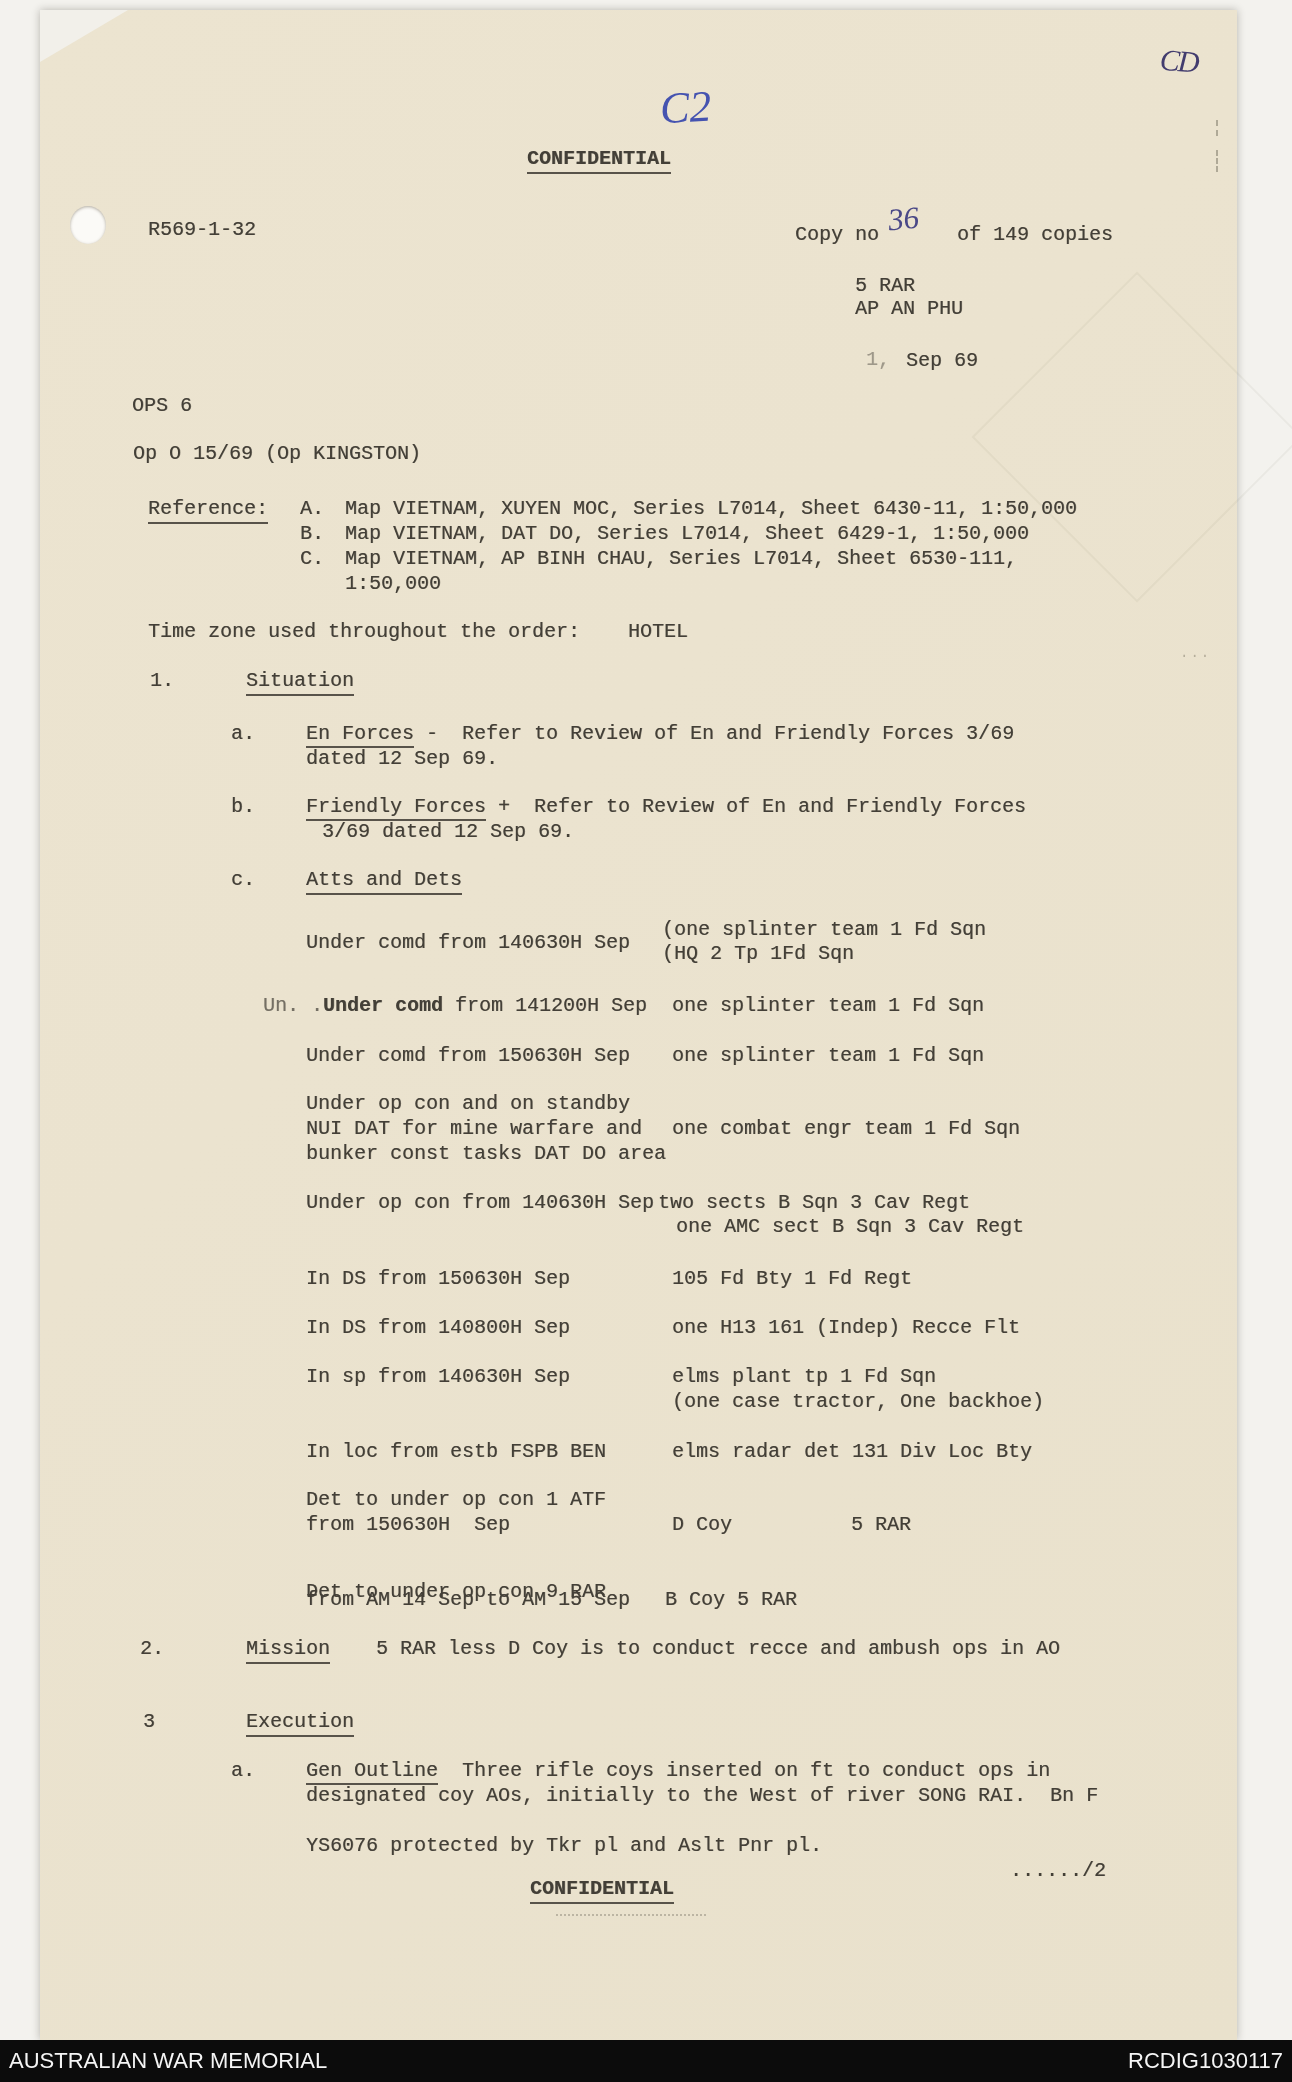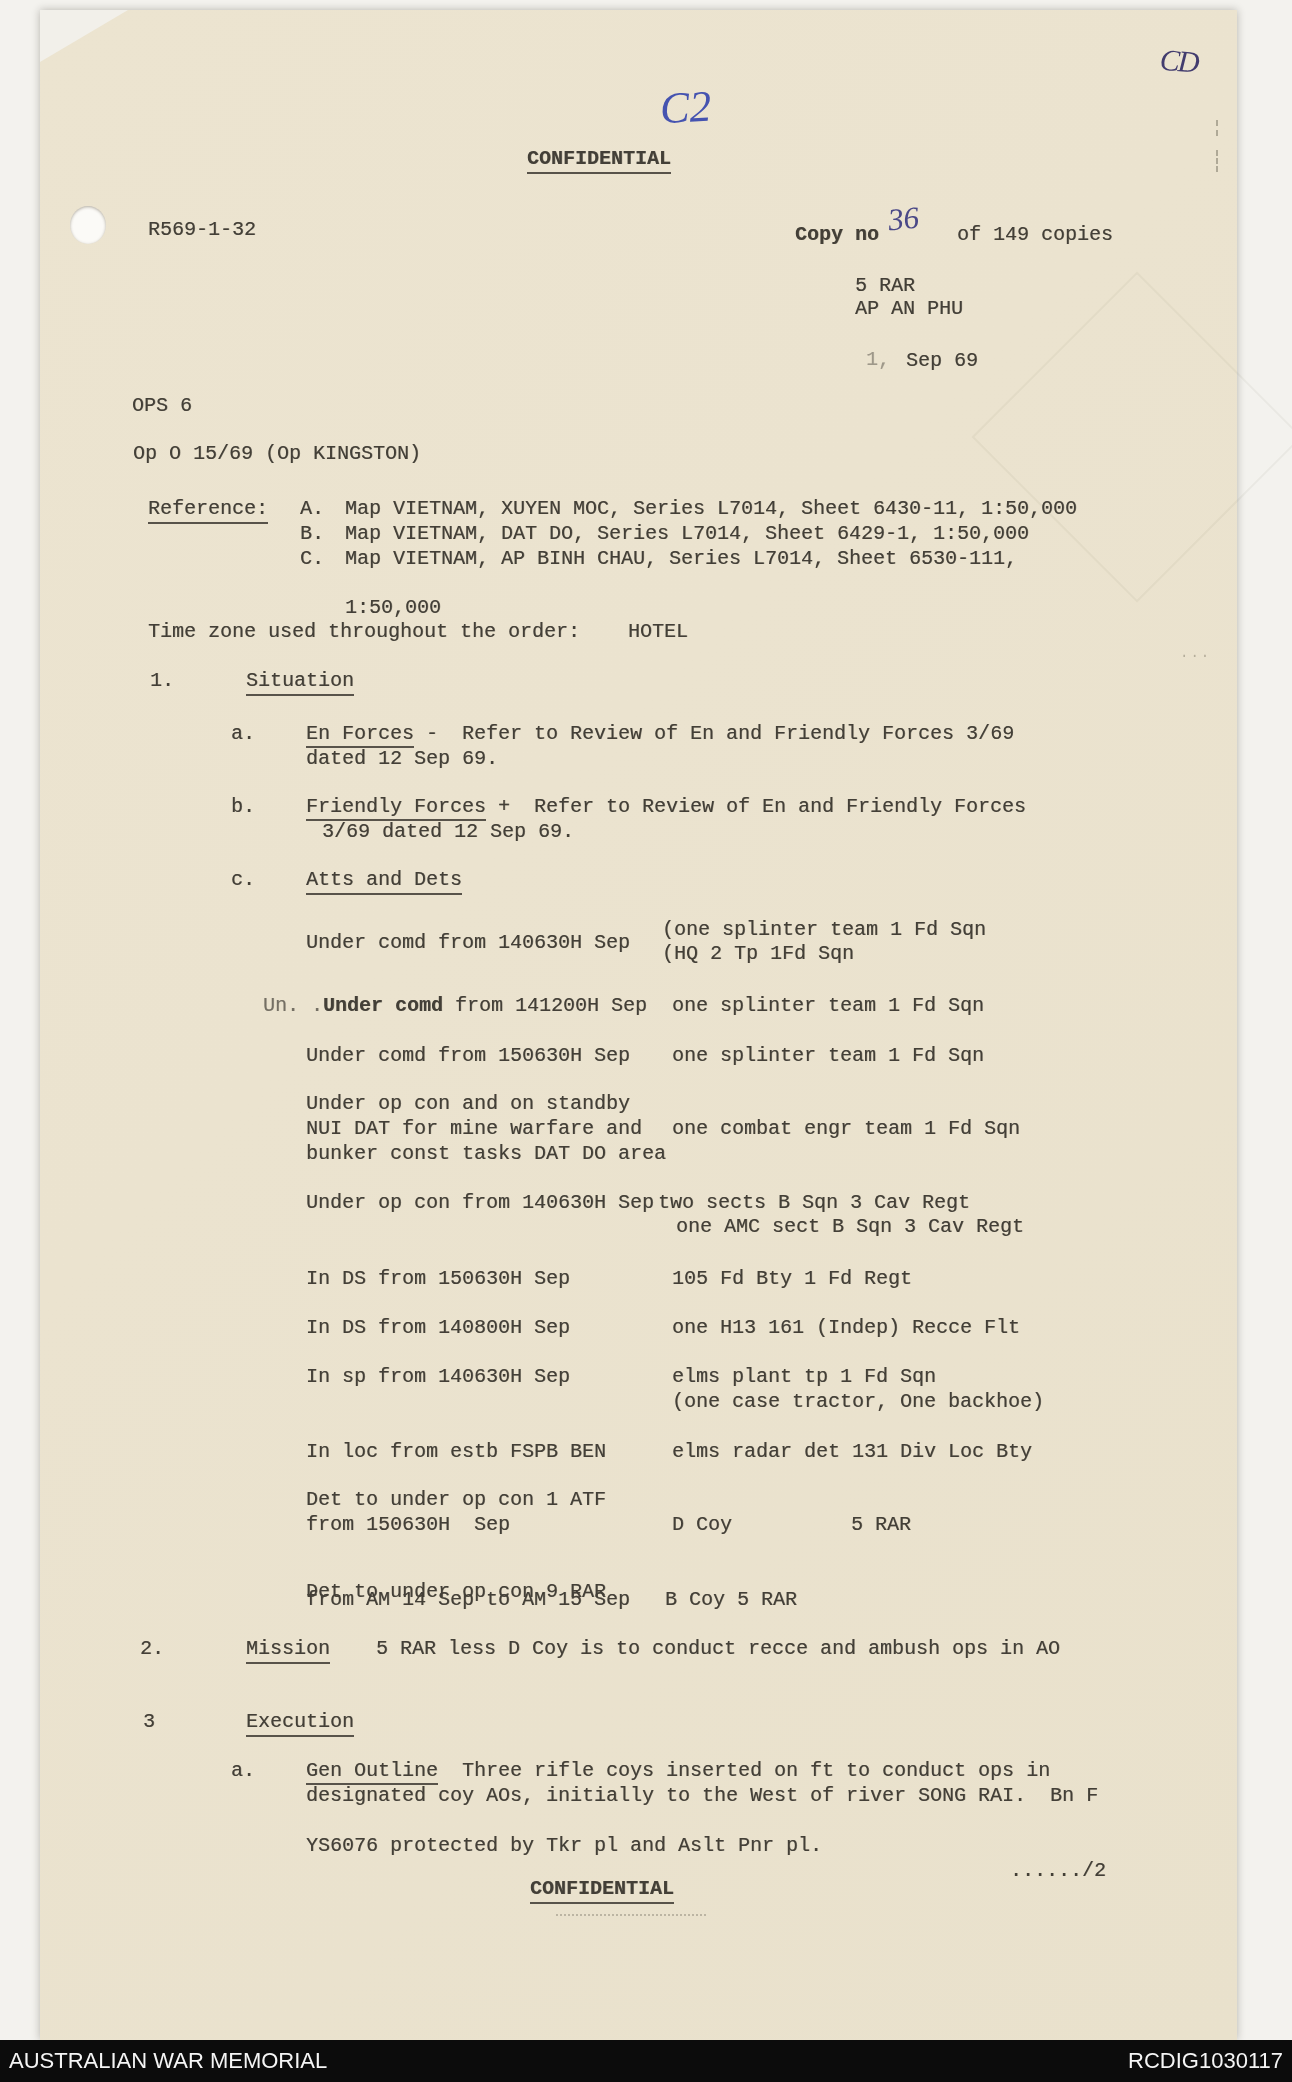--- a/index.html
+++ b/index.html
@@ -41,39 +41,39 @@
     <div id="emboss"></div>
   </div>
 
   <div id="hole"></div>
 
   <div class="hw hw-blue" style="left:660px;top:82px;">C2</div>
   <div class="hw hw-dark" style="left:1160px;top:44px;">CD</div>
 
   <div class="t b ul" style="left:527px;top:146px;">CONFIDENTIAL</div>
   <div class="t" style="left:148px;top:217px;">R569-1-32</div>
-  <div class="t" style="left:795px;top:222px;font-weight:bold;">Copy no</div>
+  <div class="t" style="left:795px;top:222px;">Copy no</div>
   <div class="hw hw-ind" style="left:888px;top:201px;">36</div>
   <div class="t" style="left:957px;top:222px;">of 149 copies</div>
   <div class="t" style="left:855px;top:273px;">5 RAR</div>
   <div class="t" style="left:855px;top:296px;">AP AN PHU</div>
   <div class="t faint" style="left:866px;top:347px;">1,</div>
   <div class="t" style="left:906px;top:348px;">Sep 69</div>
 
   <div class="t" style="left:132px;top:393px;">OPS 6</div>
   <div class="t" style="left:133px;top:441px;">Op O 15/69 (Op KINGSTON)</div>
 
   <div class="t ul" style="left:148px;top:496px;">Reference:</div>
   <div class="t" style="left:300px;top:496px;">A.</div>
   <div class="t" style="left:345px;top:496px;">Map VIETNAM, XUYEN MOC, Series L7014, Sheet 6430-11, 1:50,000</div>
   <div class="t" style="left:300px;top:521px;">B.</div>
   <div class="t" style="left:345px;top:521px;">Map VIETNAM, DAT DO, Series L7014, Sheet 6429-1, 1:50,000</div>
   <div class="t" style="left:300px;top:546px;">C.</div>
   <div class="t" style="left:345px;top:546px;">Map VIETNAM, AP BINH CHAU, Series L7014, Sheet 6530-111,</div>
-  <div class="t" style="left:345px;top:571px;margin-top:24px;">1:50,000</div>
+  <div class="t" style="left:345px;top:571px;">1:50,000</div>
 
   <div class="t" style="left:148px;top:619px;">Time zone used throughout the order:</div>
   <div class="t" style="left:628px;top:619px;">HOTEL</div>
 
   <div class="t" style="left:150px;top:668px;">1.</div>
   <div class="t ul" style="left:246px;top:668px;">Situation</div>
 
   <div class="t" style="left:231px;top:721px;">a.</div>
   <div class="t" style="left:306px;top:721px;"><span class="ul">En Forces</span><span> -  Refer to Review of En and Friendly Forces 3/69</span></div>
   <div class="t" style="left:306px;top:746px;">dated 12 Sep 69.</div>

